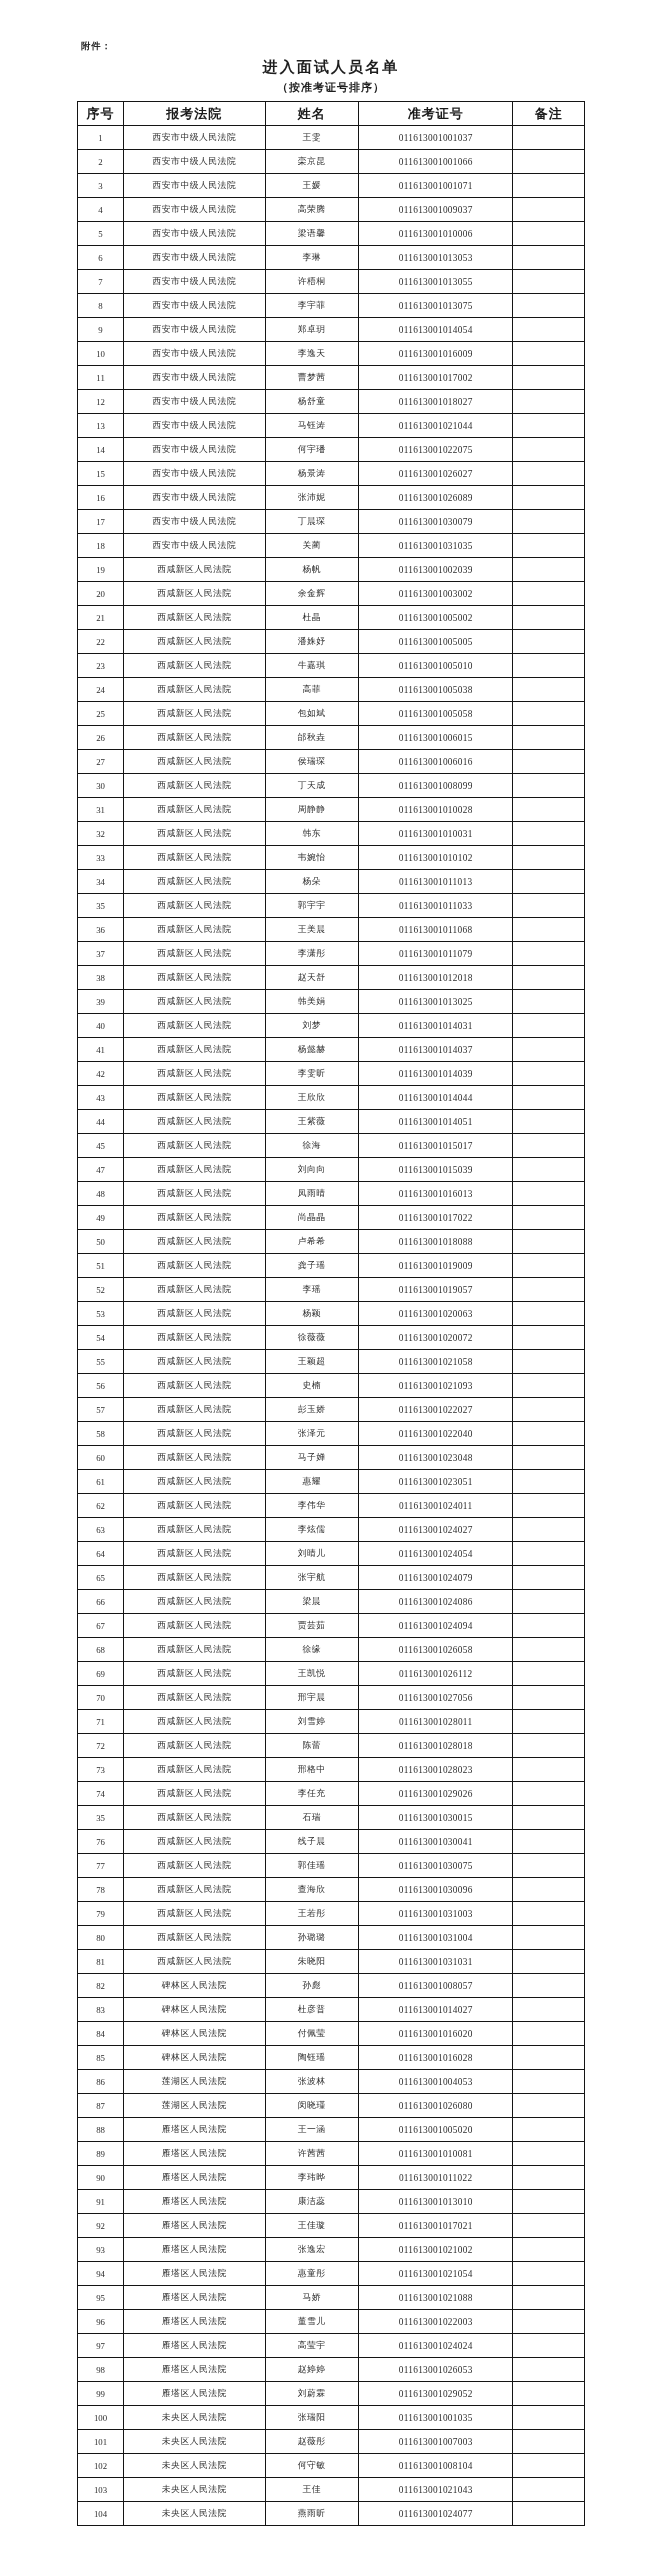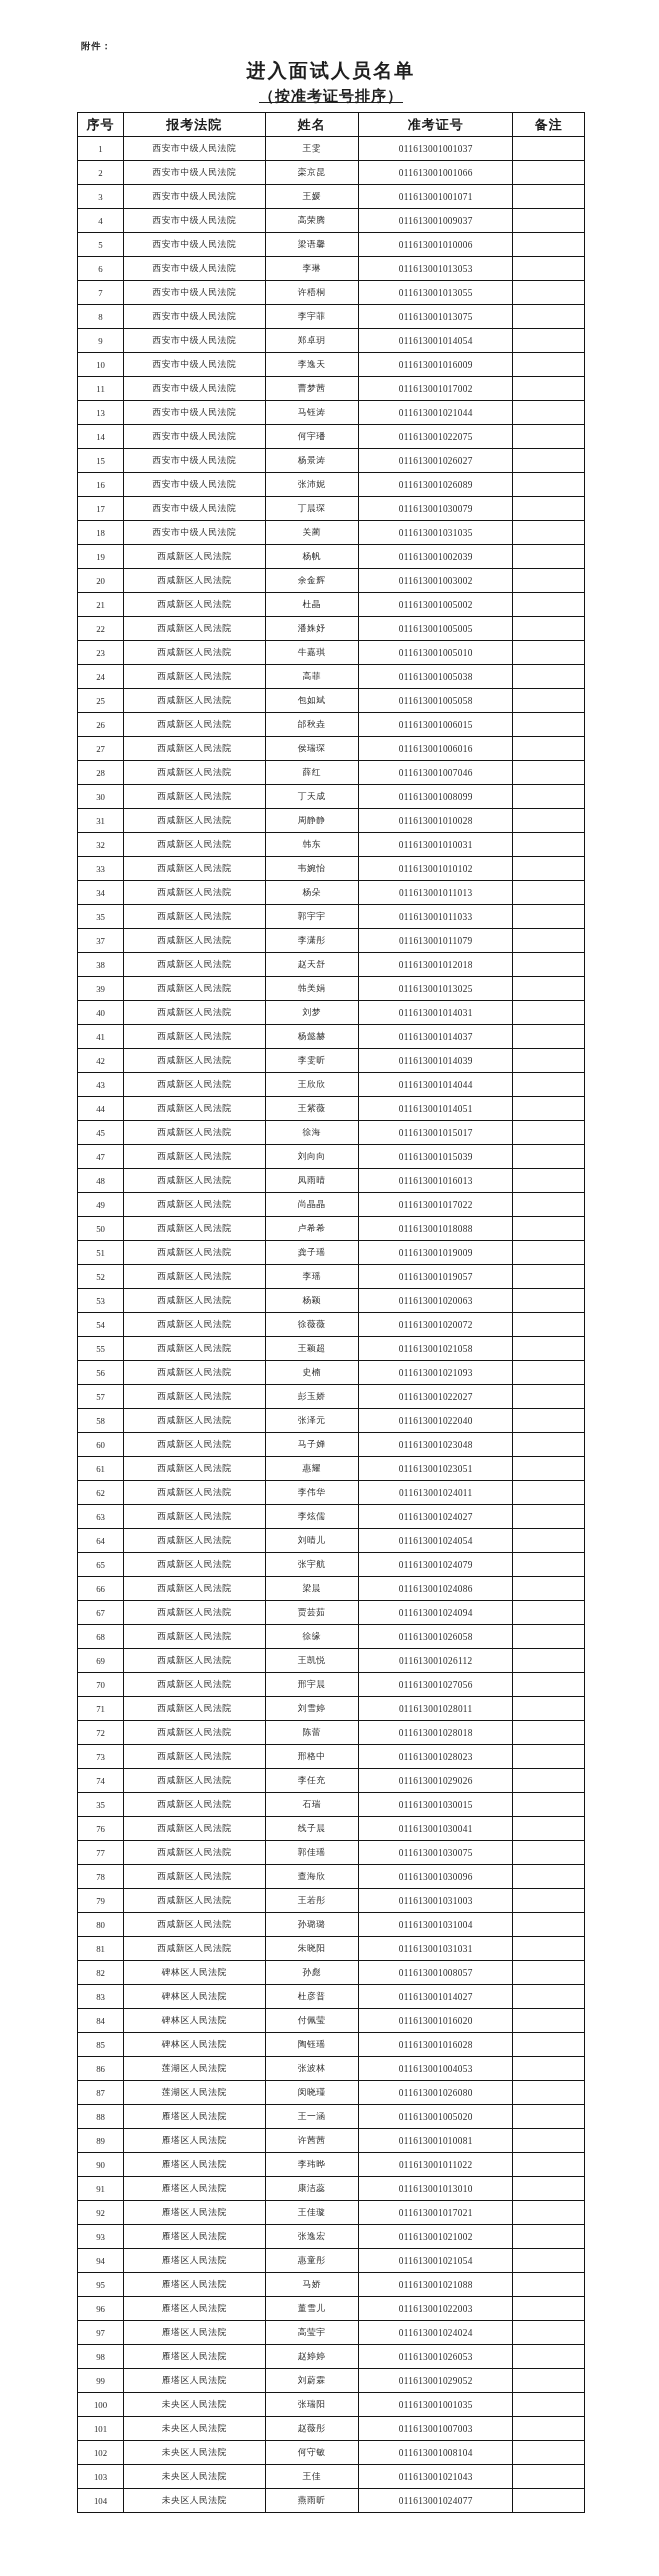--- a/index.html
+++ b/index.html
@@ -25,35 +25,34 @@
     color: #2a2a2a;
   }
   .content {
     position: absolute;
     left: 77px;
     top: 58px;
     width: 508px;
   }
   .doc-title {
     text-align: center;
-    font-size: 19px;
+    font-size: 15px;
     font-weight: bold;
     letter-spacing: 2.1px;
     color: #1e1e1e;
     margin: 0 0 3.1px 0;
     font-family: "Liberation Serif", "DejaVu Serif", serif;
   }
   .doc-subtitle {
     text-align: center;
-    font-size: 15px;
+    font-size: 11px;
     font-weight: bold;
     letter-spacing: 1px;
     color: #1e1e1e;
     margin: 0 0 6.2px 0;
-    text-decoration: underline;
   }
   table.roster {
     width: 508px;
     border-collapse: collapse;
     table-layout: fixed;
   }
   table.roster th, table.roster td {
     border: 1px solid #141414;
     text-align: center;
     vertical-align: middle;
@@ -177,20 +176,27 @@
             <td class="c-remark"></td>
           </tr>
           <tr>
             <td class="c-no">11</td>
             <td class="c-court">西安市中级人民法院</td>
             <td class="c-name">曹梦茜</td>
             <td class="c-ticket">011613001017002</td>
             <td class="c-remark"></td>
           </tr>
           <tr>
+            <td class="c-no">12</td>
+            <td class="c-court">西安市中级人民法院</td>
+            <td class="c-name">杨舒童</td>
+            <td class="c-ticket">011613001018027</td>
+            <td class="c-remark"></td>
+          </tr>
+          <tr>
             <td class="c-no">13</td>
             <td class="c-court">西安市中级人民法院</td>
             <td class="c-name">马钰涛</td>
             <td class="c-ticket">011613001021044</td>
             <td class="c-remark"></td>
           </tr>
           <tr>
             <td class="c-no">14</td>
             <td class="c-court">西安市中级人民法院</td>
             <td class="c-name">何宇璠</td>
@@ -282,27 +288,20 @@
             <td class="c-remark"></td>
           </tr>
           <tr>
             <td class="c-no">27</td>
             <td class="c-court">西咸新区人民法院</td>
             <td class="c-name">侯瑞琛</td>
             <td class="c-ticket">011613001006016</td>
             <td class="c-remark"></td>
           </tr>
           <tr>
-            <td class="c-no">28</td>
-            <td class="c-court">西咸新区人民法院</td>
-            <td class="c-name">薛红</td>
-            <td class="c-ticket">011613001007046</td>
-            <td class="c-remark"></td>
-          </tr>
-          <tr>
             <td class="c-no">30</td>
             <td class="c-court">西咸新区人民法院</td>
             <td class="c-name">丁天成</td>
             <td class="c-ticket">011613001008099</td>
             <td class="c-remark"></td>
           </tr>
           <tr>
             <td class="c-no">31</td>
             <td class="c-court">西咸新区人民法院</td>
             <td class="c-name">周静静</td>
@@ -328,20 +327,27 @@
             <td class="c-court">西咸新区人民法院</td>
             <td class="c-name">杨朵</td>
             <td class="c-ticket">011613001011013</td>
             <td class="c-remark"></td>
           </tr>
           <tr>
             <td class="c-no">35</td>
             <td class="c-court">西咸新区人民法院</td>
             <td class="c-name">郭宇宇</td>
             <td class="c-ticket">011613001011033</td>
+            <td class="c-remark"></td>
+          </tr>
+          <tr>
+            <td class="c-no">36</td>
+            <td class="c-court">西咸新区人民法院</td>
+            <td class="c-name">王美晨</td>
+            <td class="c-ticket">011613001011068</td>
             <td class="c-remark"></td>
           </tr>
           <tr>
             <td class="c-no">37</td>
             <td class="c-court">西咸新区人民法院</td>
             <td class="c-name">李潇彤</td>
             <td class="c-ticket">011613001011079</td>
             <td class="c-remark"></td>
           </tr>
           <tr>

